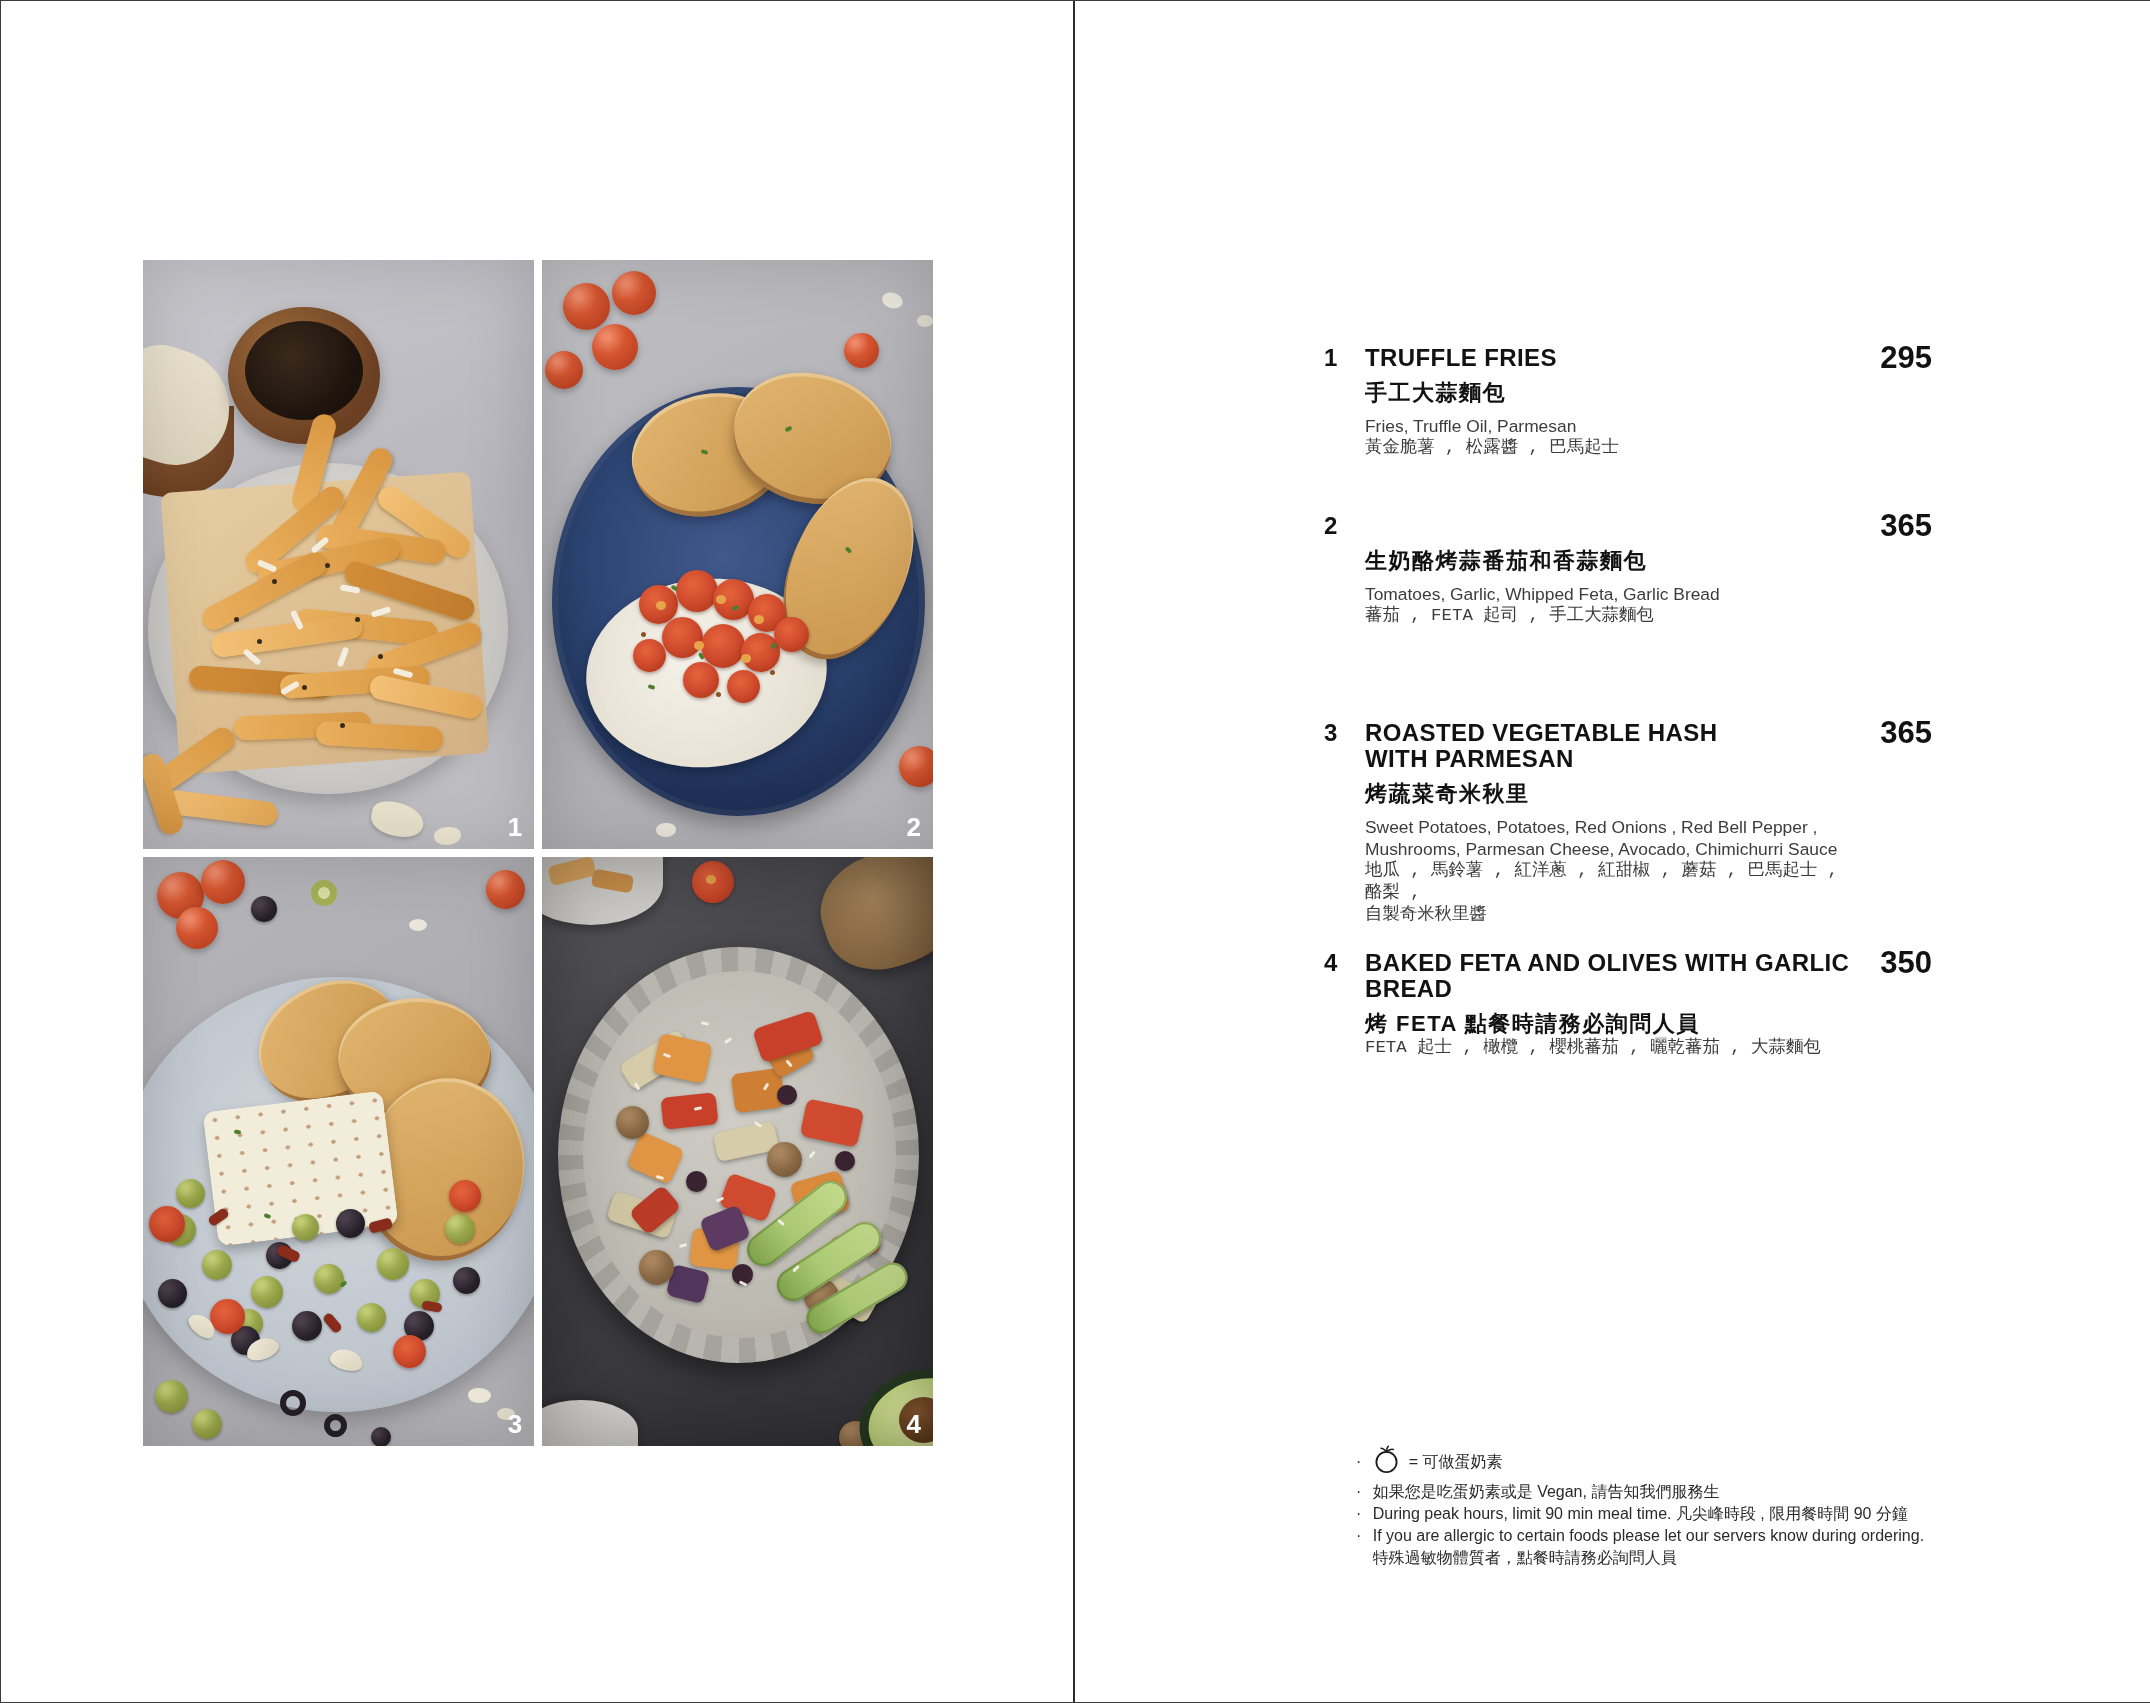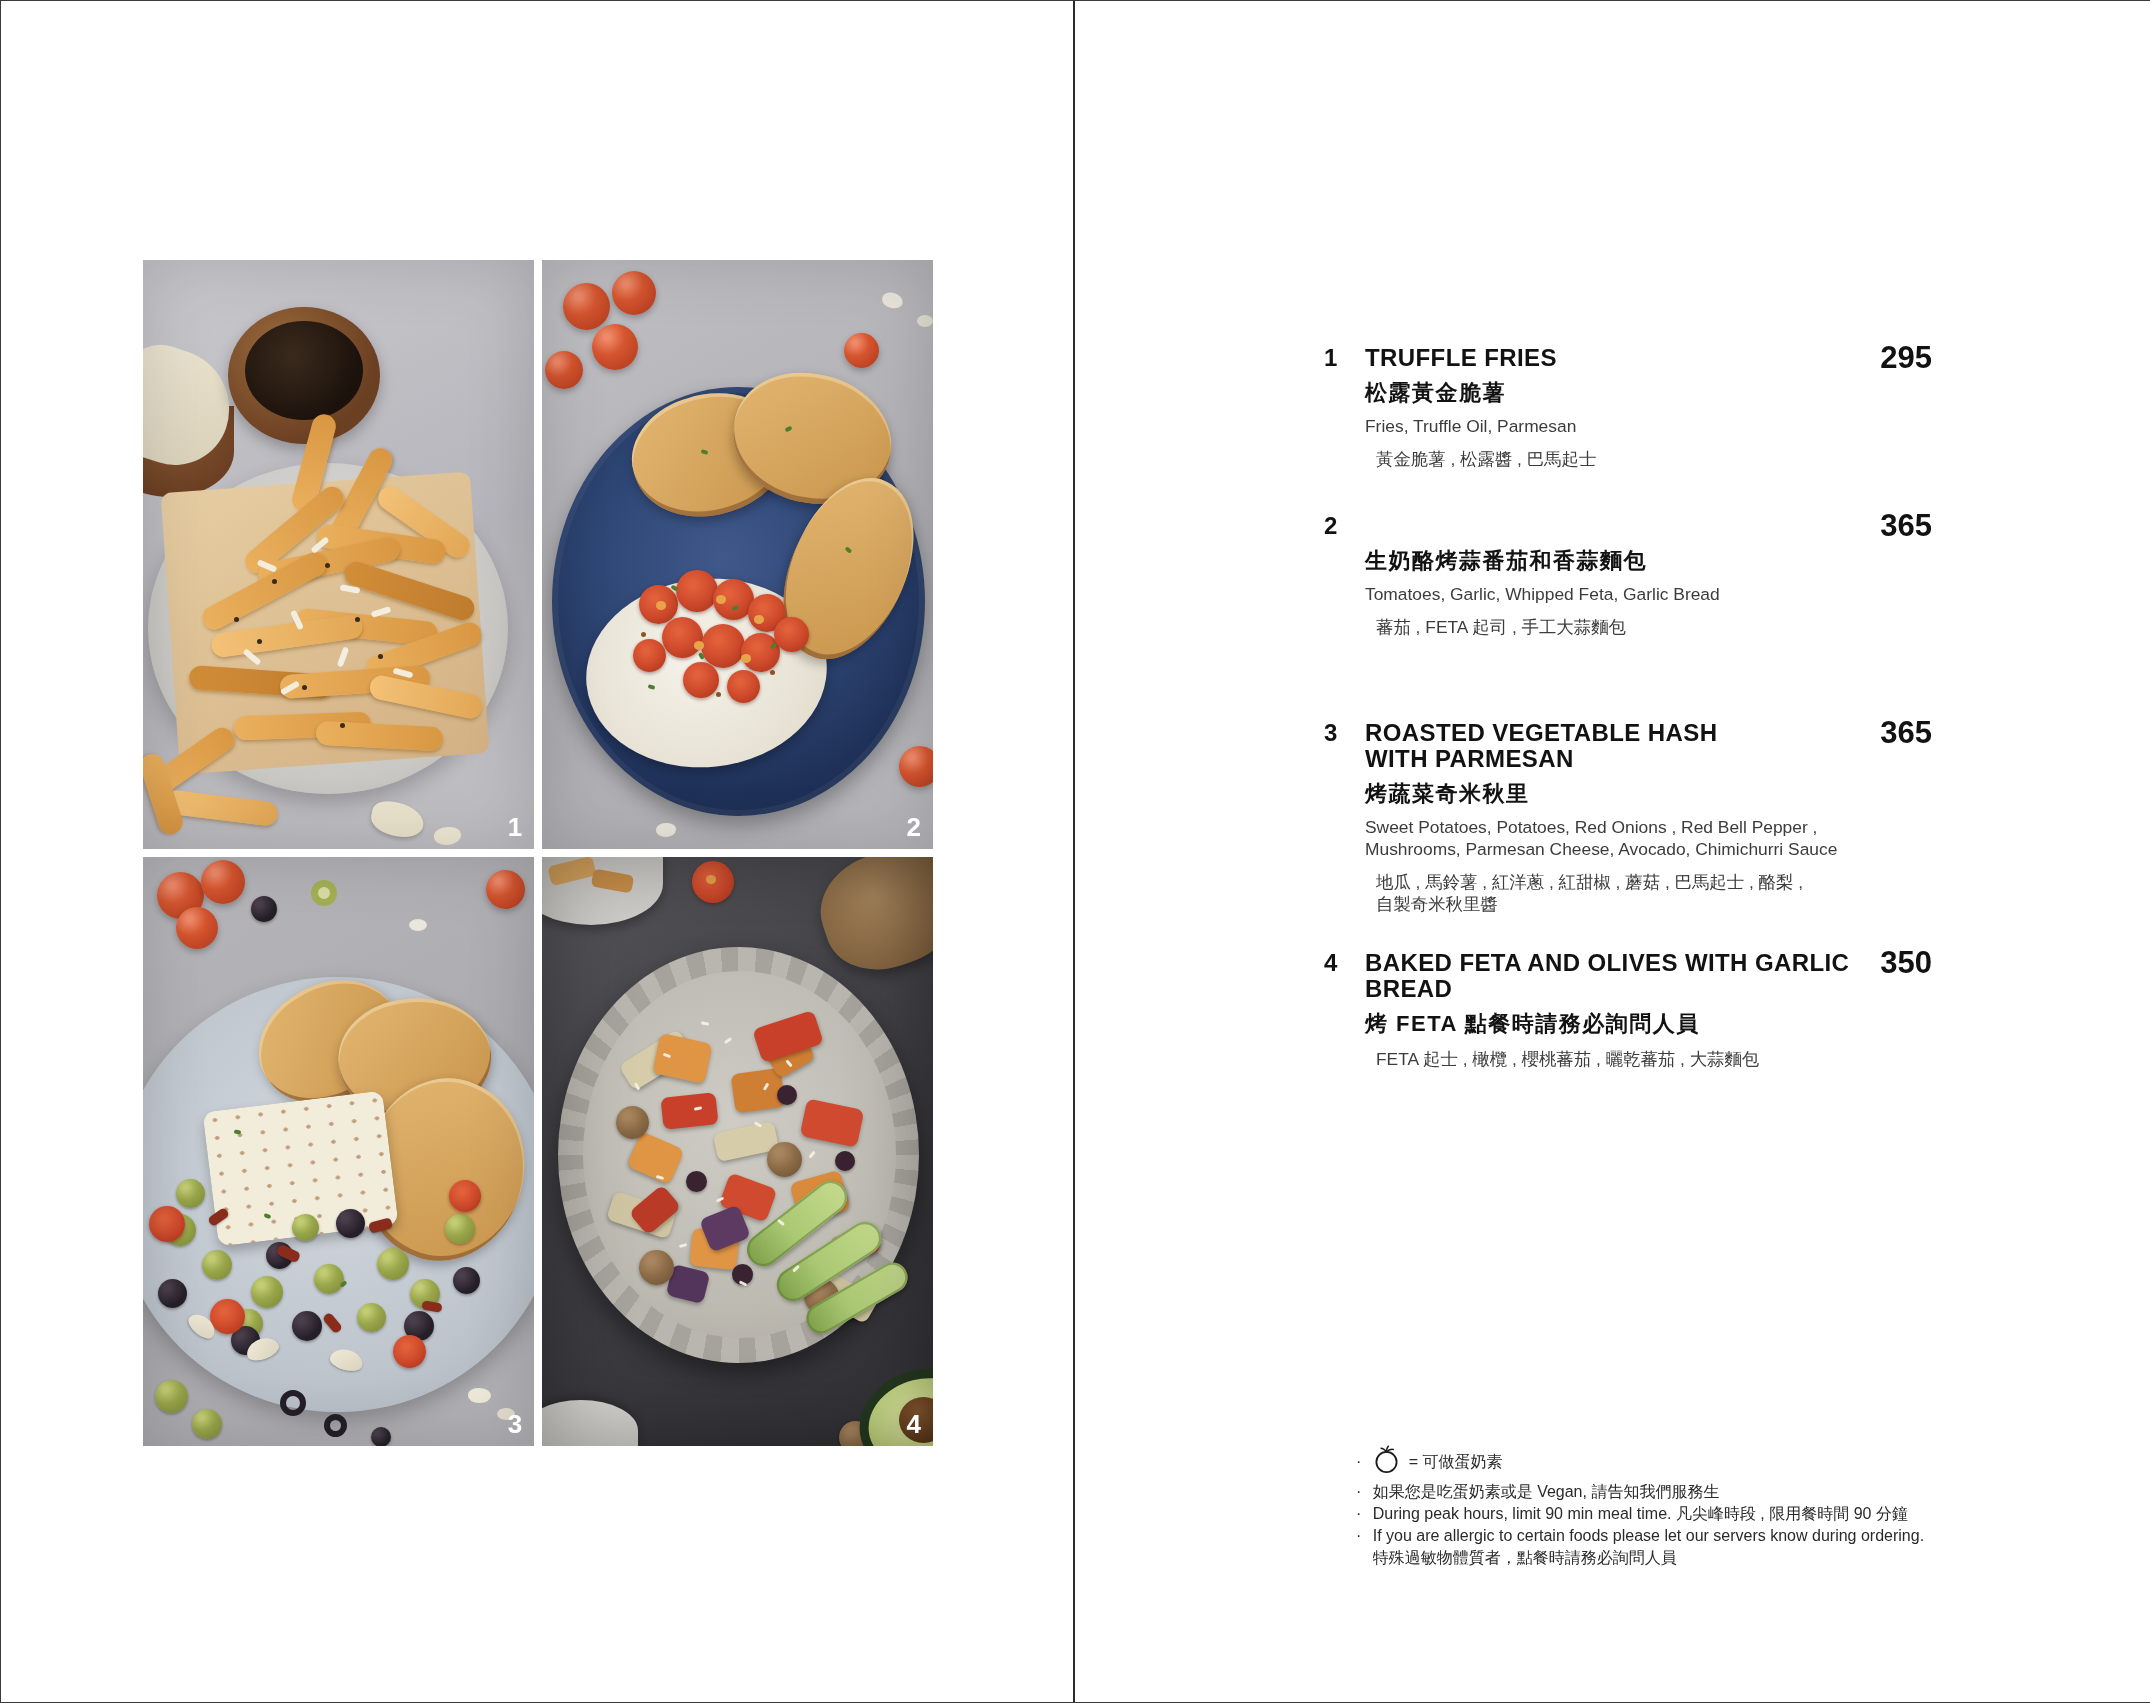--- a/index.html
+++ b/index.html
@@ -66,21 +66,21 @@
   .right-page{position:absolute;left:1075px;top:0;width:1076px;height:1703px;}
   .section-title{position:absolute;left:0;top:252px;width:1076px;margin:0;text-align:center;
     font-size:26.6px;line-height:29px;font-weight:700;letter-spacing:3.4px;color:#121212;}
   .item{position:absolute;left:249px;width:608px;display:grid;grid-template-columns:41px 1fr 76px;}
   .num{grid-column:1;font-size:24px;line-height:26px;font-weight:700;}
   .name-en{grid-column:2;margin:0;font-size:24px;line-height:26px;font-weight:700;
     letter-spacing:0.4px;white-space:pre-line;}
   .price{grid-column:3;text-align:right;font-size:31px;line-height:26px;font-weight:700;}
   .name-zh{grid-column:2;margin:9px 0 0;font-size:22px;line-height:26px;font-weight:700;letter-spacing:1.5px;}
   .desc-en{grid-column:2;margin:9px 0 0;font-size:17.4px;line-height:22px;color:#3c3c3c;white-space:pre-line;}
-  .desc-zh{grid-column:2;margin:11px;font-size:17.4px;line-height:22px;color:#3c3c3c;white-space:pre-line;}
+  .desc-zh{grid-column:2;margin:0;font-size:17.4px;line-height:22px;color:#3c3c3c;white-space:pre-line;font-family:Liberation Mono, monospace;}
   .item1{top:345px;} .item2{top:513px;} .item3{top:720px;} .item4{top:950px;}
 
   .notes{position:absolute;left:281px;top:1446px;width:713px;color:#2a2a2a;}
   .note{display:flex;align-items:flex-start;font-size:16px;line-height:22px;margin:0;}
   .note .bul{width:16.7px;flex:none;color:#2a2a2a;}
   .note.legend{align-items:center;height:32px;margin-bottom:3px;}
   .note.legend .ticon{margin-right:9px;flex:none;}
   .note.cont{padding-left:16.7px;}
   .note + .note{margin-top:0;}
 </style>
@@ -317,21 +317,21 @@
 
   </div>
 </section>
 
 <section class="right-page">
 
   <article class="item item1">
     <div class="num">1</div>
     <h2 class="name-en">TRUFFLE FRIES</h2>
     <div class="price">295</div>
-    <h3 class="name-zh">松露黃金脆薯</h3>
+    <h3 class="name-zh">手工大蒜麵包</h3>
     <p class="desc-en">Fries, Truffle Oil, Parmesan</p>
     <p class="desc-zh">黃金脆薯 , 松露醬 , 巴馬起士</p>
   </article>
 
   <article class="item item2">
     <div class="num">2</div>
     <div class="price">365</div>
     <h3 class="name-zh">生奶酪烤蒜番茄和香蒜麵包</h3>
     <p class="desc-en">Tomatoes, Garlic, Whipped Feta, Garlic Bread</p>
     <p class="desc-zh">蕃茄 , FETA 起司 , 手工大蒜麵包</p>

